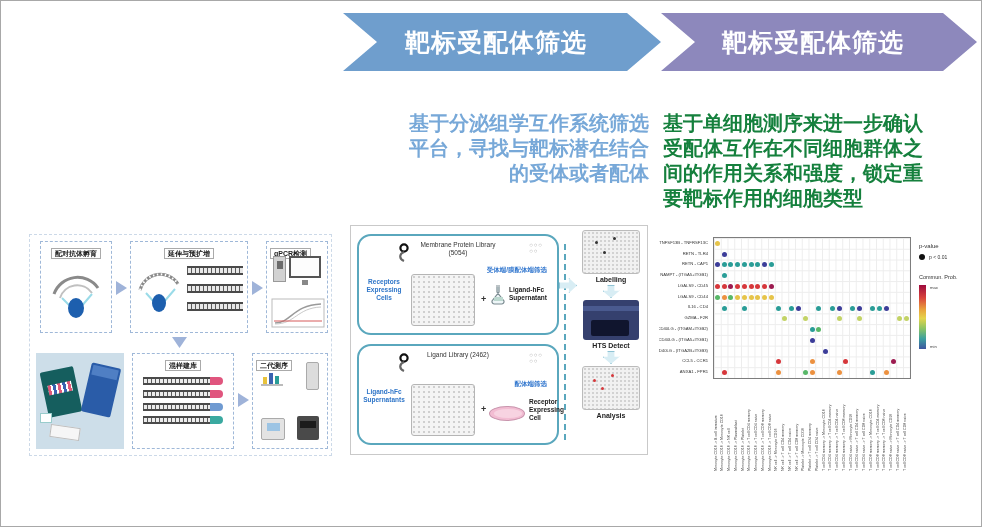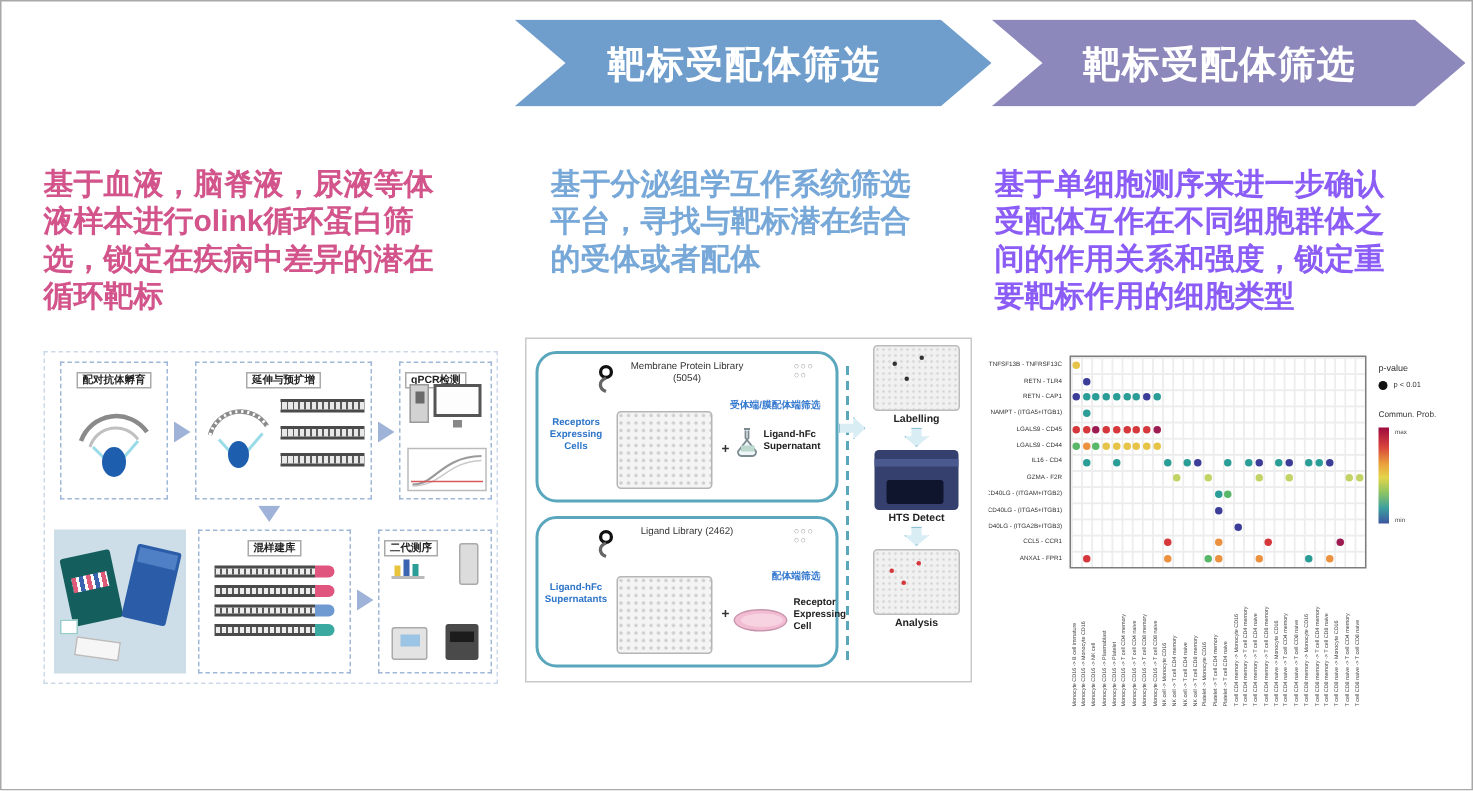--- a/index.html
+++ b/index.html
@@ -11,21 +11,21 @@
            color:#fff; font-weight:bold; font-size:25px; letter-spacing:1px;
            clip-path:polygon(0 0, calc(100% - 34px) 0, 100% 50%, calc(100% - 34px) 100%, 0 100%, 34px 50%); }
   .arrow span { transform:translateX(-6px); }
   #arrow1 { left:14px;  width:322px; }
   #arrow2 { left:342px; width:318px; }
   #arrow3 { left:660px; width:316px; }
 
   
   .desc { position:absolute; top:110px; font-weight:bold; font-size:20px; line-height:25px; white-space:pre-line; }
   #desc1 { left:28px;  width:312px; }
-  #desc2 { left:366px; width:302px; }
+  #desc2 { left:346px; width:302px;text-align:right; }
   #desc3 { left:662px; width:314px; }
 
   
   .p1 { position:absolute; left:28px; top:233px; width:303px; height:222px; border:1px dashed #ccd9e8; background:#fff; }
   .wf-box { position:absolute; border:1px dashed #9fb8d8; background:#fff; text-align:center; }
   .wf-label { display:inline-block; margin-top:3px; font-size:7px; font-weight:bold; color:#222; border:1px solid #aaa; padding:0 3px; background:#fff; line-height:9px; white-space:nowrap; }
   .arrow-r { position:absolute; width:11px; height:14px; background:#9fb3d9; clip-path:polygon(0 0,100% 50%,0 100%); }
   .arrow-d { position:absolute; width:15px; height:11px; background:#9fb3d9; clip-path:polygon(0 0,100% 0,50% 100%); }
   .ladder { height:9px; width:56px; border-top:2px solid #4a4a4a; border-bottom:2px solid #4a4a4a;
             background:repeating-linear-gradient(90deg,#5a5a5a 0 1px,#e8e8e8 1px 4px); }
@@ -107,28 +107,24 @@
 
 <div class="slide">
 
   <div class="arrow" id="arrow2" style="background: rgb(111, 158, 205);">
     <span>靶标受配体筛选</span>
   </div>
   <div class="arrow" id="arrow3" style="background: rgb(141, 136, 188);">
     <span>靶标受配体筛选</span>
   </div>
 
-  <div class="desc" id="desc1" style="color: rgb(210, 84, 139);">基于血液，脑脊液，尿液等体
-液样本进行olink循环蛋白筛
-选，锁定在疾病中差异的潜在
-循环靶标</div>
   <div class="desc" id="desc2" style="color: rgb(119, 168, 216);">基于分泌组学互作系统筛选
 平台，寻找与靶标潜在结合
 的受体或者配体</div>
-  <div class="desc" id="desc3" style="color: #8b5cf6;">基于单细胞测序来进一步确认
+  <div class="desc" id="desc3" style="color: #15803d;">基于单细胞测序来进一步确认
 受配体互作在不同细胞群体之
 间的作用关系和强度，锁定重
 要靶标作用的细胞类型</div>
 
   <div class="p1">
     <div class="wf-box" style="left:10px;top:6px;width:72px;height:92px;">
       <span class="wf-label">配对抗体孵育</span>
       <svg class="ab" width="56" height="56" viewBox="0 0 56 56">
         <path d="M6,30 A25,25 0 0 1 50,24" stroke="#8a8a8a" stroke-width="3" fill="none"></path>
         <path d="M12,34 A18,18 0 0 1 44,29" stroke="#c0c0c0" stroke-width="2" fill="none"></path>

